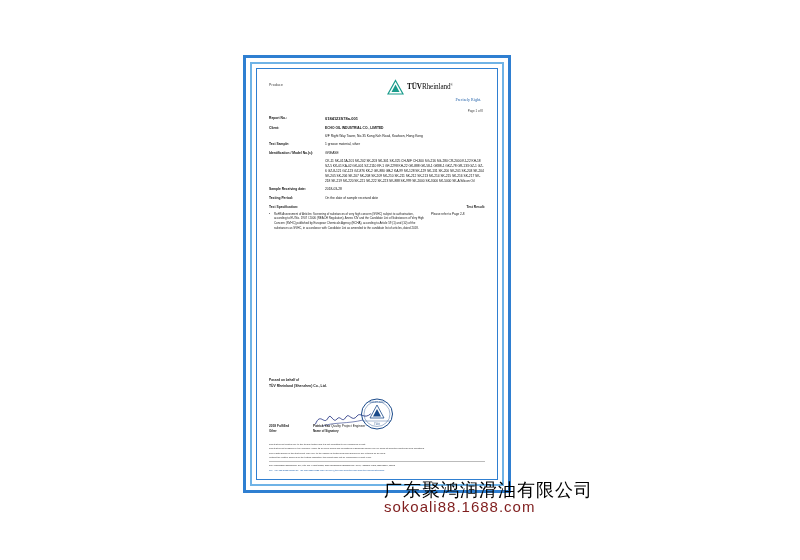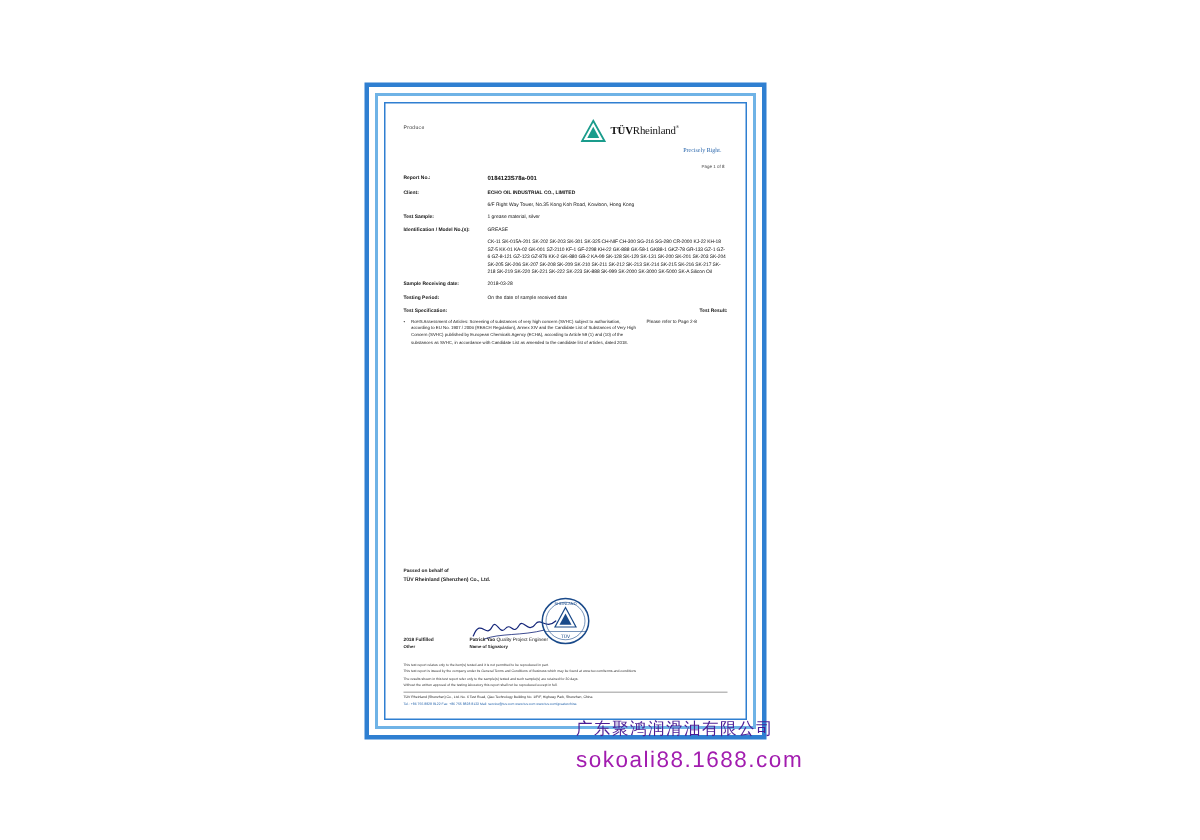--- a/index.html
+++ b/index.html
@@ -250,32 +250,32 @@
     height: 0;
     border-top: .5px solid #bbb;
     margin: 2px 0 2px 0;
   }
 
   
   .wm-cn {
     position: absolute;
     left: 384px;
     top: 478px;
-    font-size: 11px;
-    color: #4c1d95;
+    font-size: 18px;
+    color: #000000;
     font-family: "Liberation Sans", sans-serif;
     white-space: nowrap;
     letter-spacing: 1px;
   }
   .wm-site {
     position: absolute;
     left: 384px;
     top: 498px;
     font-size: 15px;
-    color: #a21caf;
+    color: #7f1d1d;
     letter-spacing: 1px;
     white-space: nowrap;
   }
 </style>
 </head>
 <body>
 
 <div class="frame-outer">
   <div class="frame-mid">
     <div class="frame-inner">

